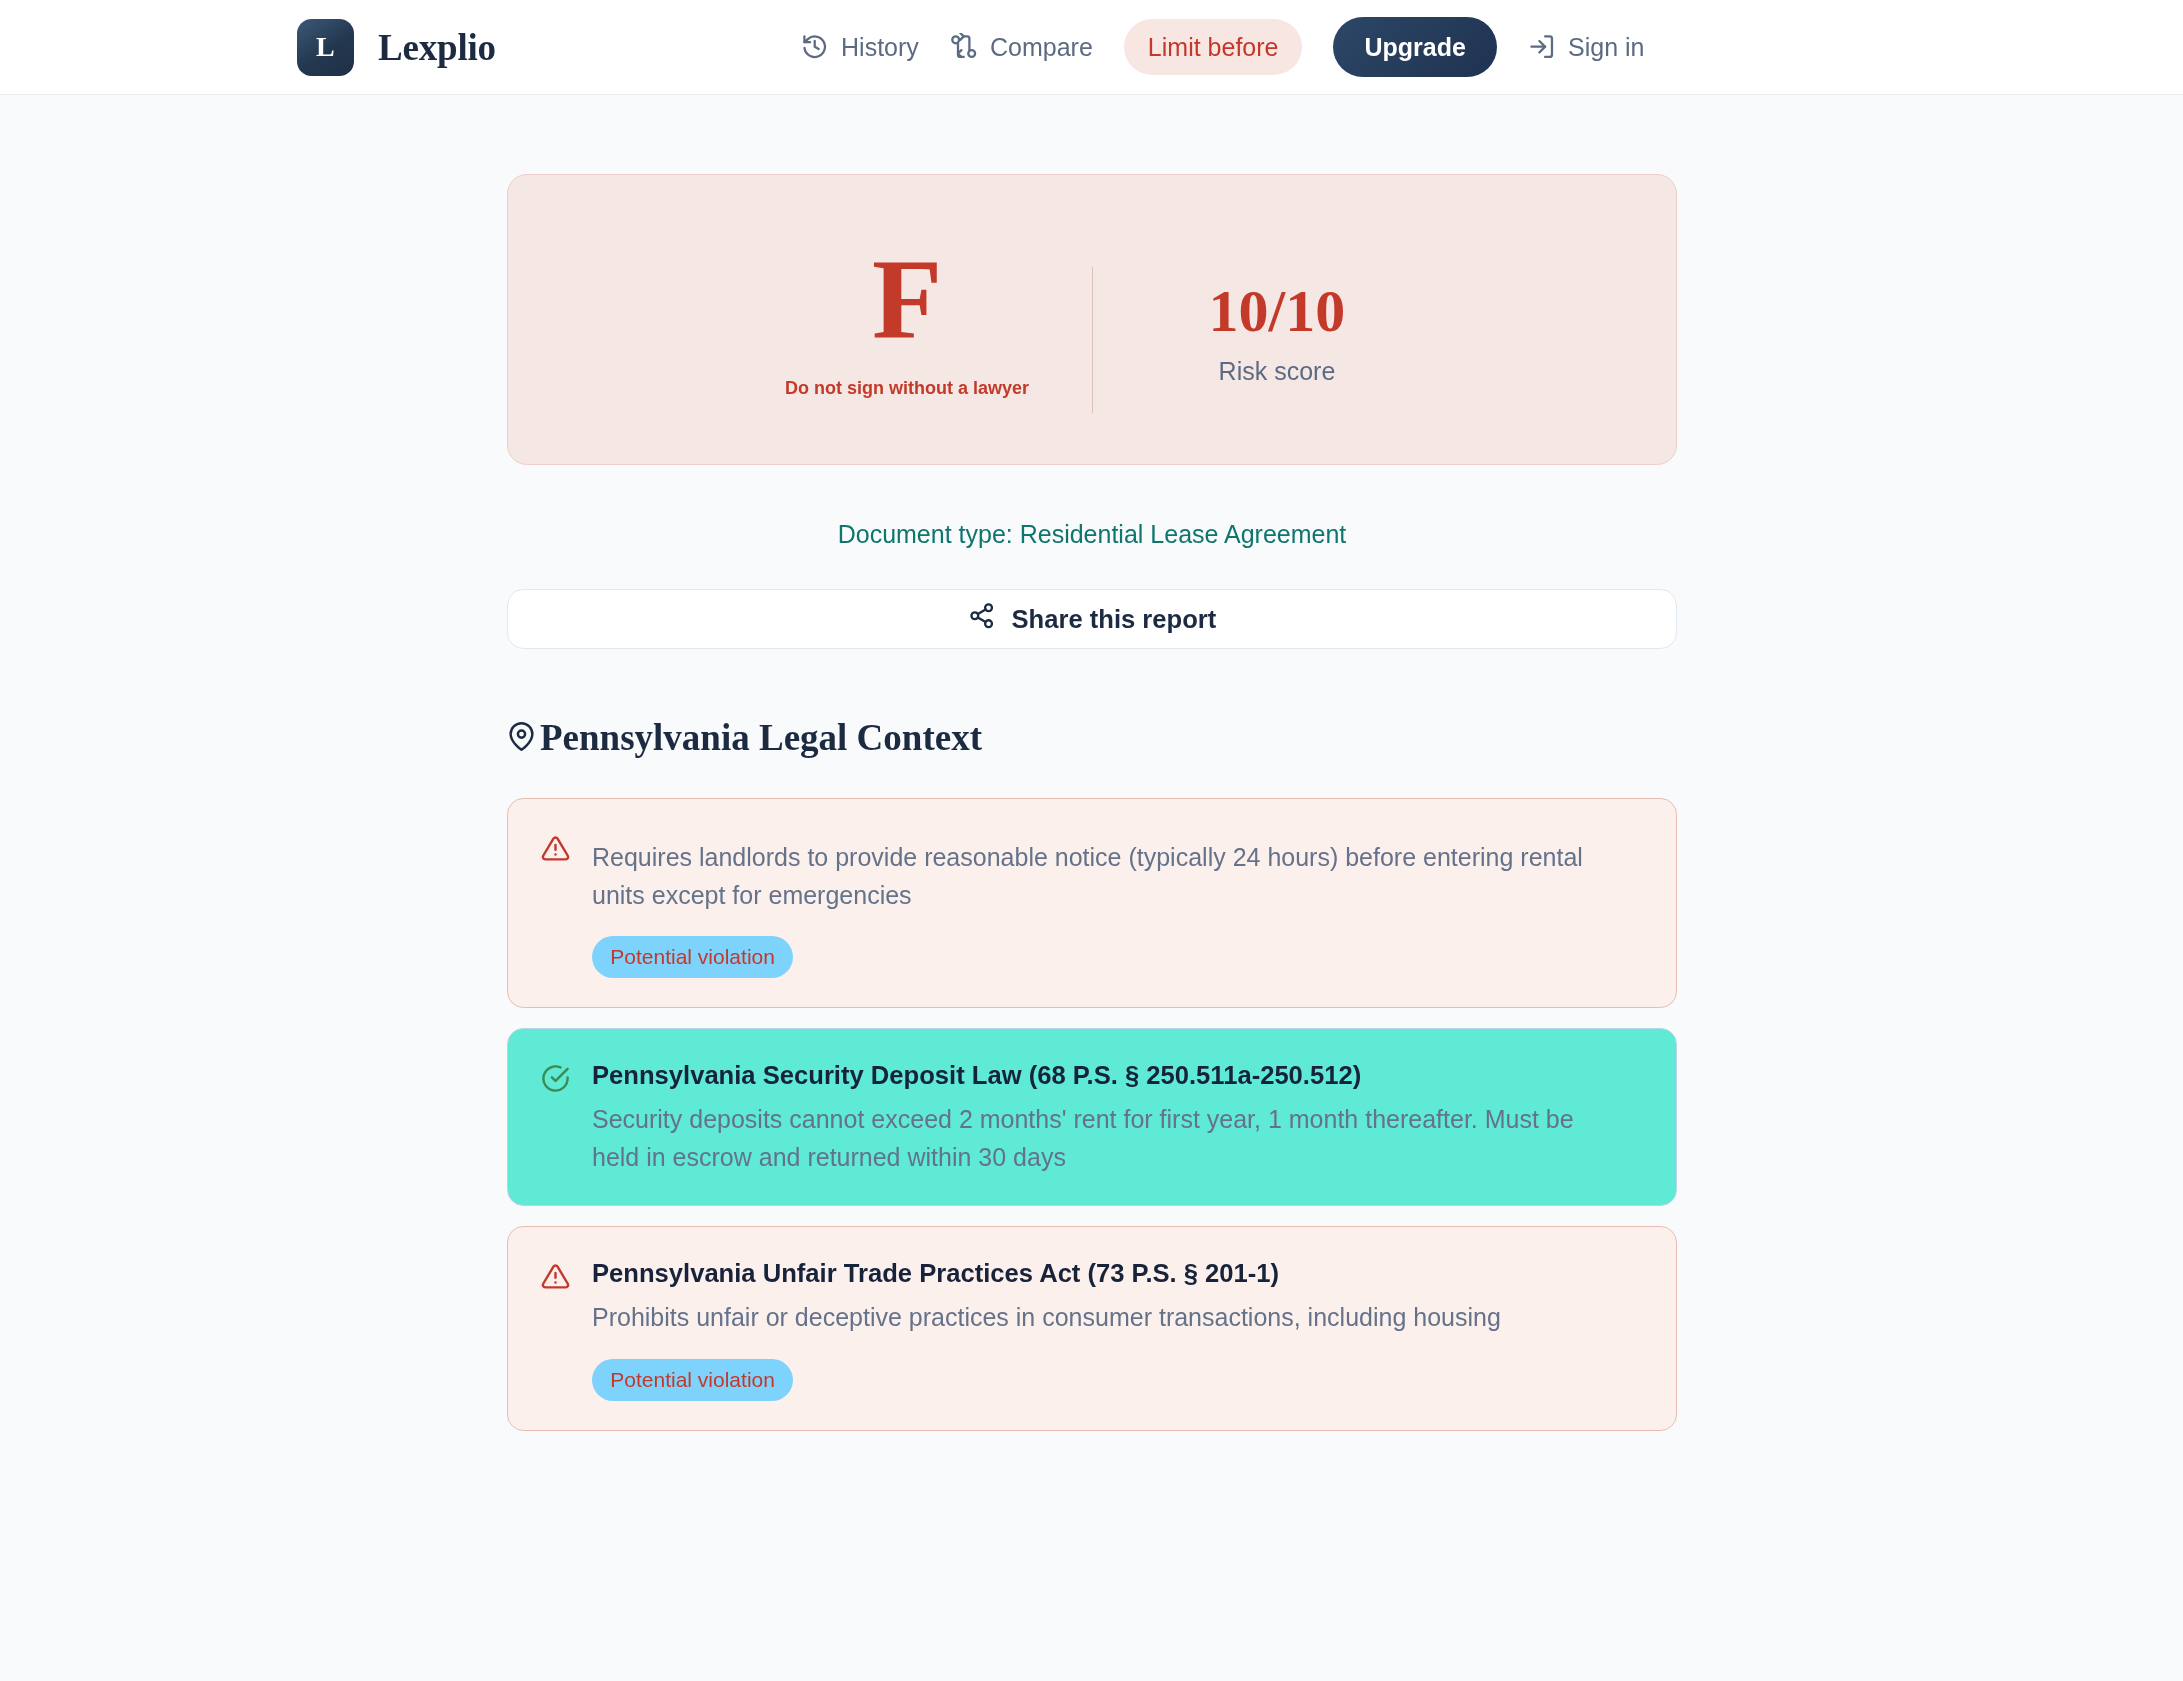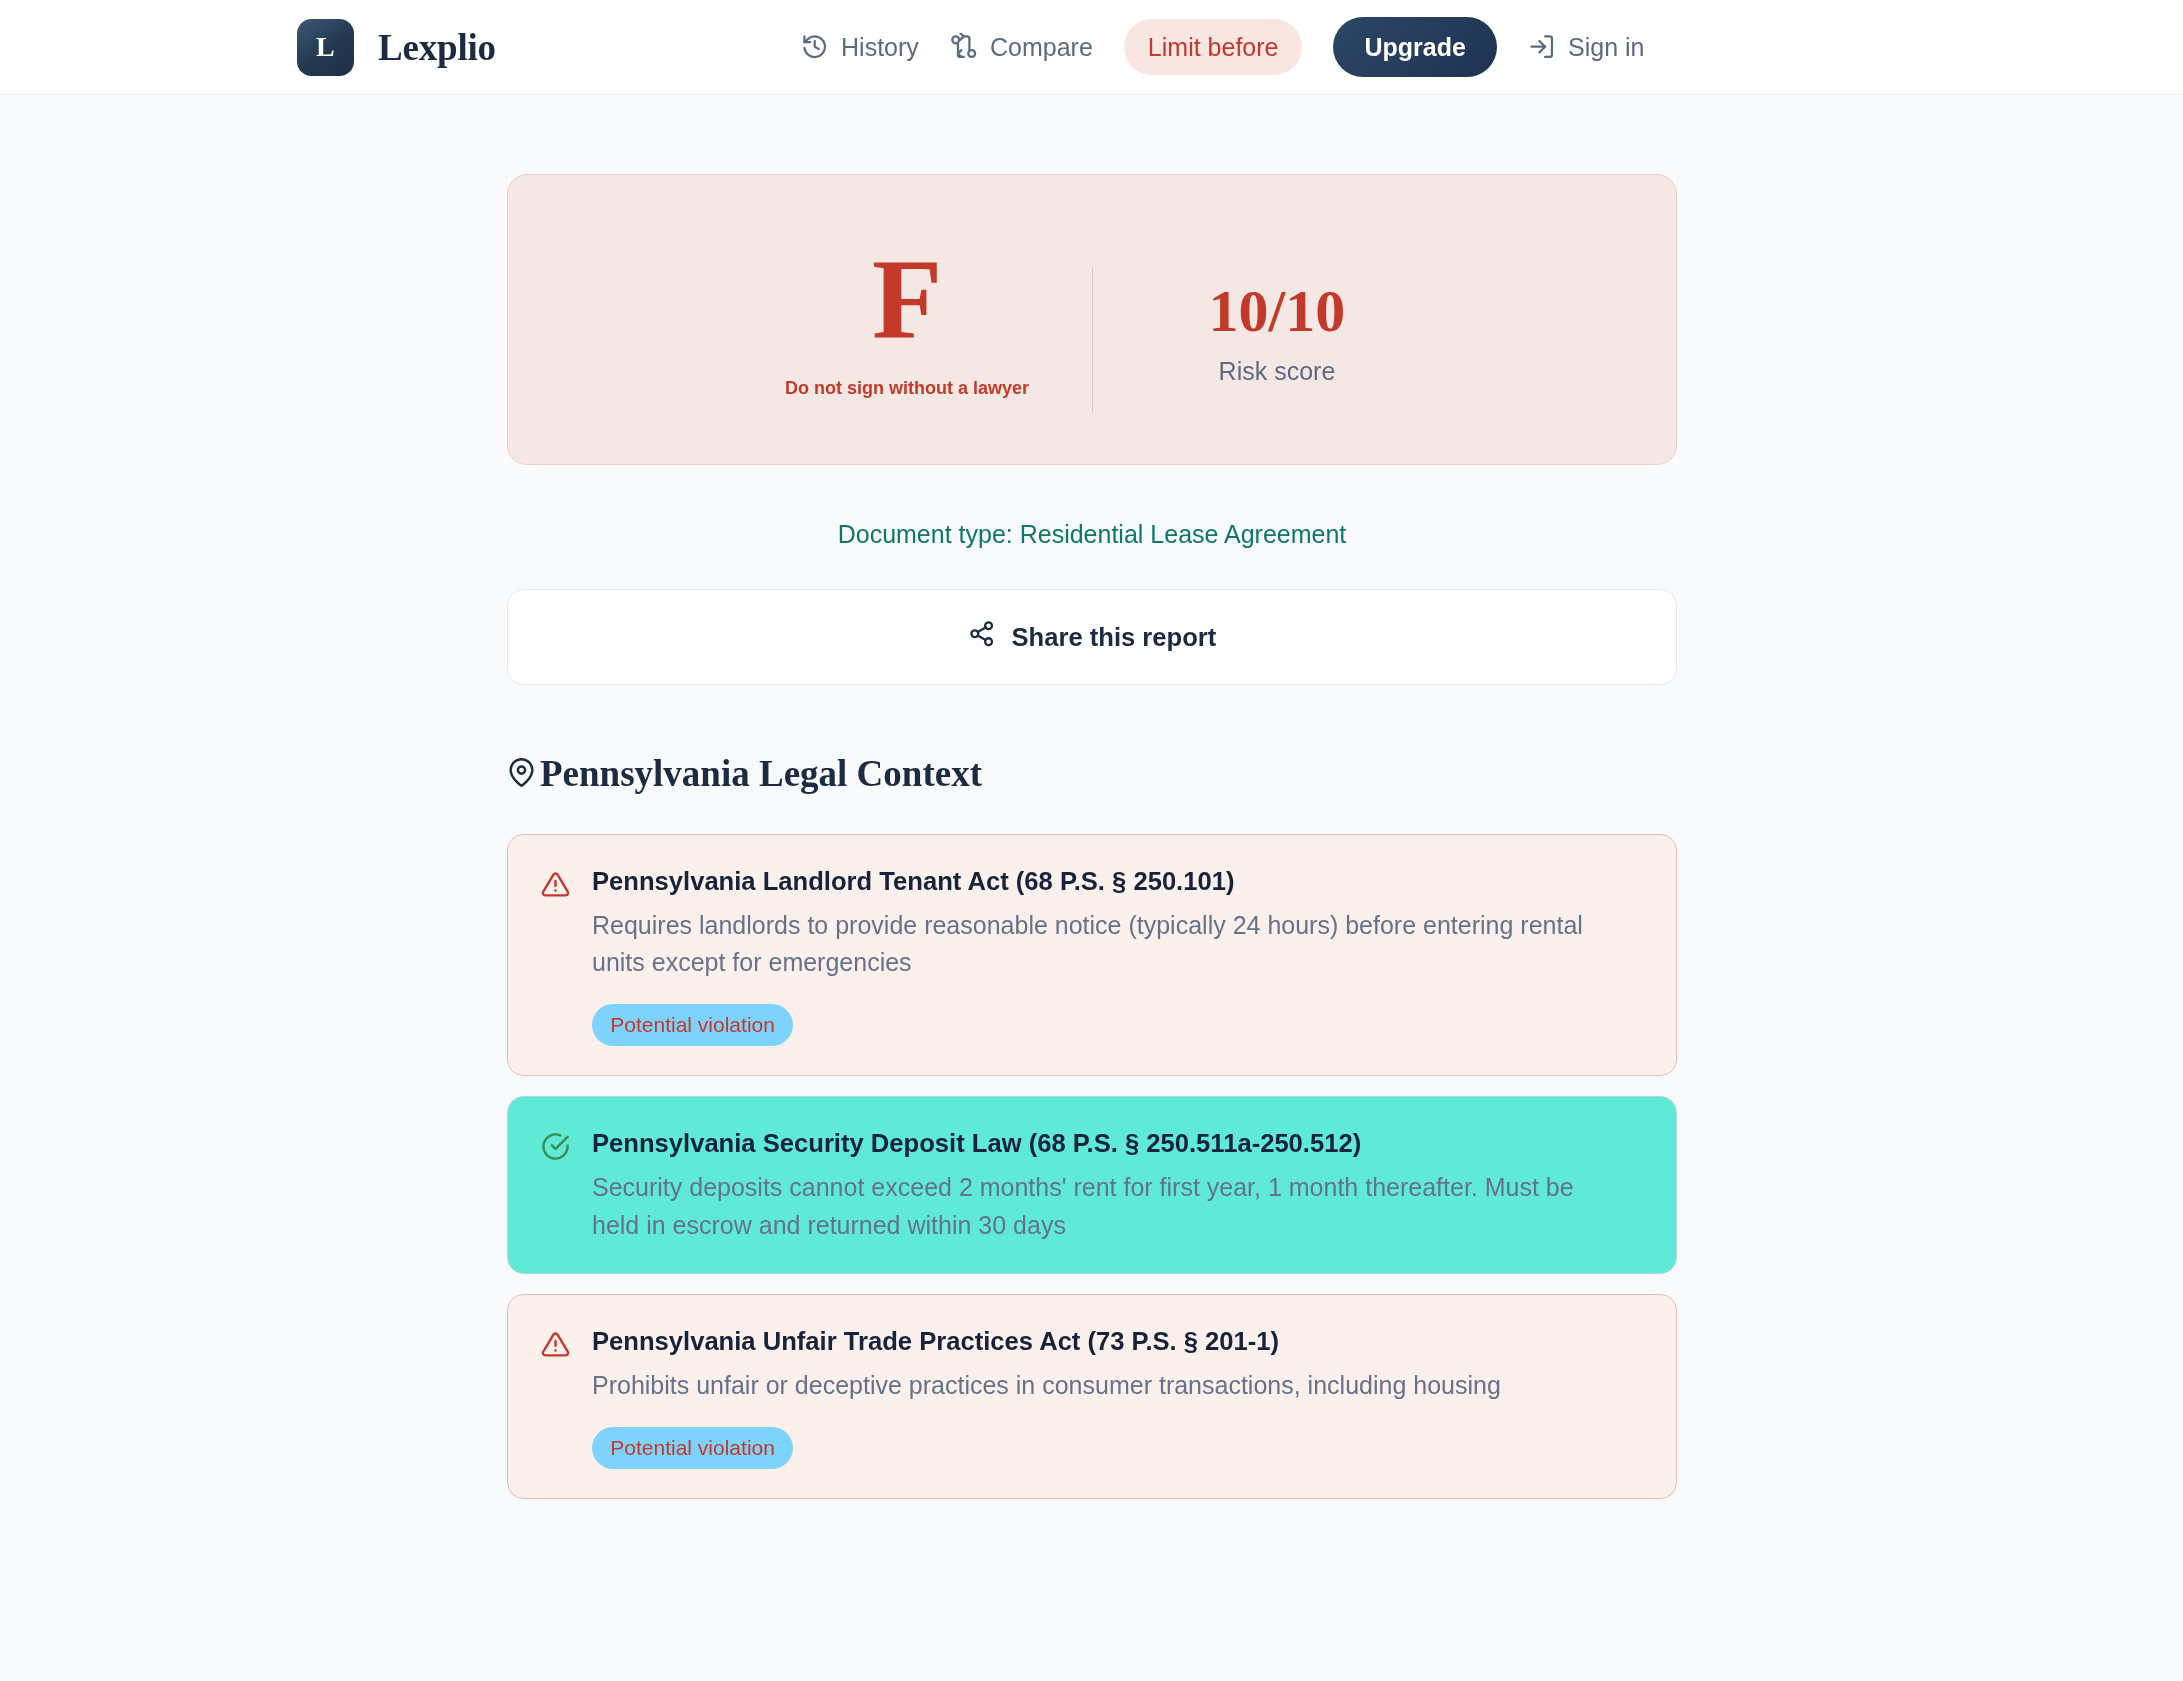--- a/index.html
+++ b/index.html
@@ -159,21 +159,21 @@
   .doc-type {
     text-align: center;
     font-size: 25px;
     color: #0f766e;
     margin-top: 55px;
   }
 
   .share-btn {
     margin-top: 40px;
     width: 100%;
-    height: 96px;
+    height: 60px;
     background: #ffffff;
     border: 0.9px solid #e2e8ef;
     border-radius: 16.4px;
     display: flex;
     align-items: center;
     justify-content: center;
     gap: 16.4px;
     cursor: pointer;
     font-size: 25.6px;
     font-weight: 700;
@@ -329,21 +329,20 @@
 
     <div class="law-card violation">
       <span class="law-icon">
         <svg width="29" height="29" viewBox="0 0 24 24" fill="none" stroke="#c4382c" stroke-width="2" stroke-linecap="round" stroke-linejoin="round">
           <path d="M10.29 3.86 1.82 18a2 2 0 0 0 1.71 3h16.94a2 2 0 0 0 1.71-3L13.71 3.86a2 2 0 0 0-3.42 0z"></path>
           <line x1="12" y1="9" x2="12" y2="13"></line>
           <line x1="12" y1="17" x2="12.01" y2="17"></line>
         </svg>
       </span>
       <div class="law-body">
-        <div class="law-title">Pennsylvania Landlord Tenant Act (68 P.S. § 250.101)</div>
         <div class="law-desc">Requires landlords to provide reasonable notice (typically 24 hours) before entering rental units except for emergencies</div>
         <span class="law-badge">Potential violation</span>
       </div>
     </div>
 
     <div class="law-card ok">
       <span class="law-icon">
         <svg width="29" height="29" viewBox="0 0 24 24" fill="none" stroke="#3d8a52" stroke-width="2" stroke-linecap="round" stroke-linejoin="round">
           <path d="M22 11.08V12a10 10 0 1 1-5.93-9.14"></path>
           <polyline points="22 4 12 14.01 9 11.01"></polyline>

